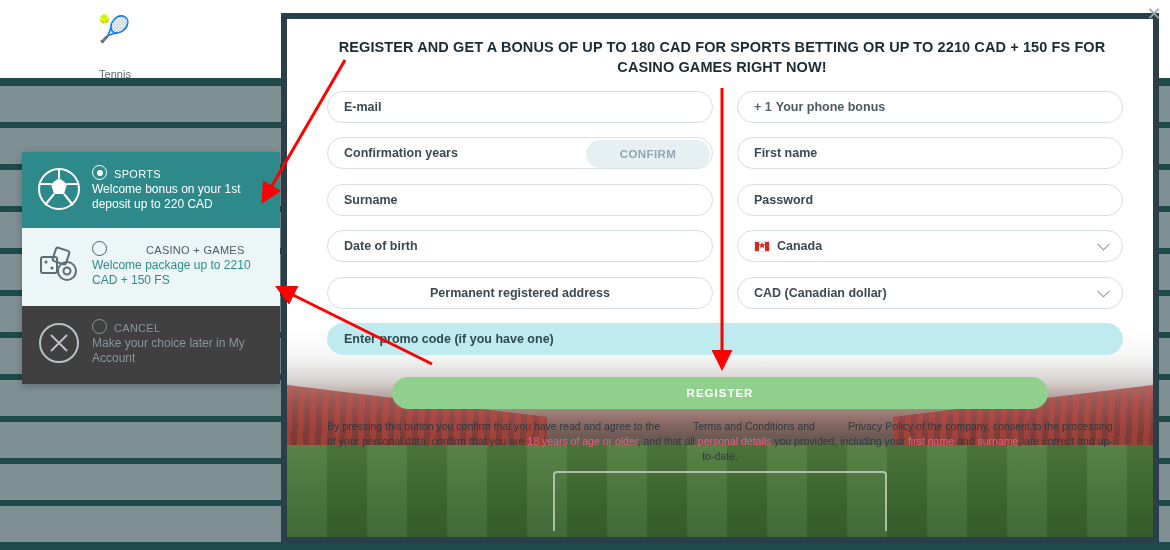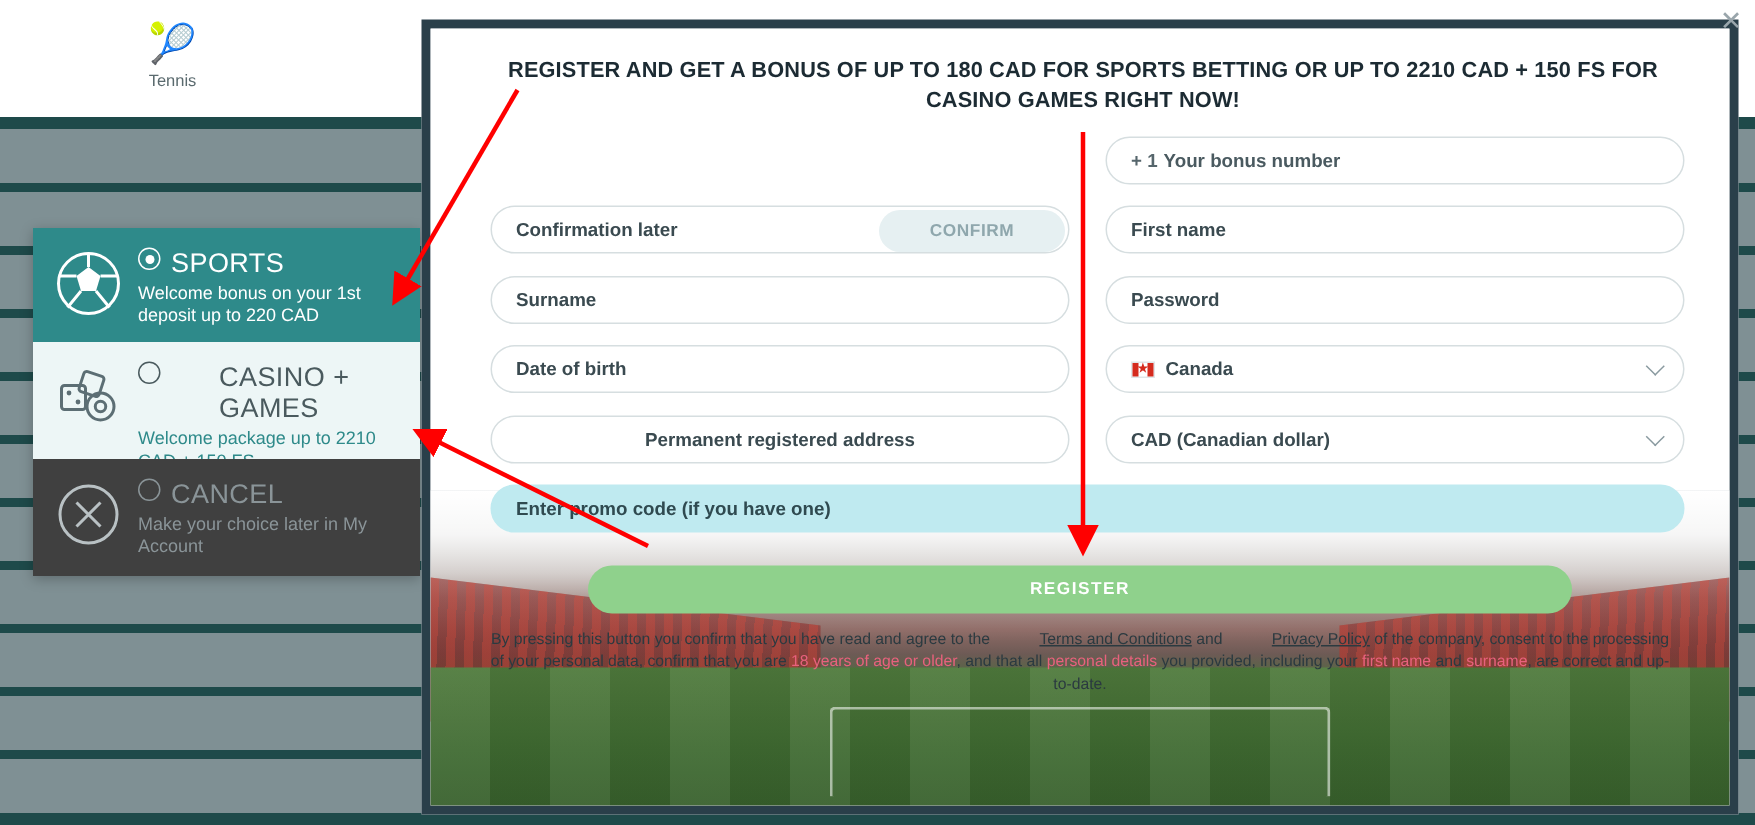--- a/index.html
+++ b/index.html
@@ -42,21 +42,21 @@
     text-align: center;
     color: #5a6a6e;
     font-size: 11px;
   }
   .bg-tennis .glyph {
     display: block;
     font-size: 26px;
     line-height: 30px;
     color: #6f7f83;
   }
-  .bg-tennis .lbl { display: block; margin-top: 4px; }
+  .bg-tennis .lbl { display: block; margin-top: 24px; }
 
   
   #bonus-panel {
     position: absolute;
     left: 22px; top: 152px;
     width: 258px;
     background: #ffffff;
     box-shadow: 0 2px 8px rgba(0,0,0,0.25);
     overflow: hidden;
     z-index: 5;
@@ -85,22 +85,22 @@
     flex: 0 0 46px;
     margin-right: 10px;
     margin-top: 2px;
     display: flex;
     align-items: center;
     justify-content: center;
   }
   .bonus-body { flex: 1 1 auto; padding-top: 1px; }
   .bonus-title {
     display: flex;
-    align-items: flex-start;
-    font-size: 18px;
+    align-items: flex-end;
+    font-size: 11px;
     letter-spacing: .3px;
     margin-bottom: 2px;
   }
   .radio-dot {
     width: 13px; height: 13px;
     border-radius: 50%;
     border: 1.5px solid currentColor;
     margin-right: 7px;
     display: inline-flex;
     align-items: center;
@@ -307,21 +307,20 @@
     position: absolute;
     left: 38px; top: 404px;
     width: 790px;
     text-align: center;
     font-size: 10.5px;
     line-height: 15px;
     color: #2b3a40;
   }
   #legal a, #legal .hl {
     color: #2b3a40;
-    text-decoration: underline;
     margin-left: 30px;
   }
   #legal .pink { color: #e8617d; text-decoration: none; }
 
   
   #arrows {
     position: absolute;
     left: 0; top: 0;
     width: 1170px; height: 550px;
     z-index: 60;
@@ -424,41 +423,44 @@
     <div id="stadium">
       <div class="crowd-l"></div>
       <div class="crowd-r"></div>
       <div class="pitch"></div>
     </div>
 
     <div id="modal-content">
 
       <div id="modal-title">REGISTER AND GET A BONUS OF UP TO 180 CAD FOR SPORTS BETTING OR UP TO 2210 CAD + 150 FS FOR CASINO GAMES RIGHT NOW!</div>
 
+      <div class="field" style="left:40px; top:72px; width:386px;">
+        <span class="ph">E-mail</span>
+      </div>
 
       <div class="field" style="left:40px; top:118px; width:386px; position:absolute;">
-        <span class="ph">Confirmation later</span>
+        <span class="ph">Confirmation years</span>
         <span class="btn-inline confirm">CONFIRM</span>
       </div>
 
       <div class="field" style="left:40px; top:165px; width:386px;">
         <span class="ph">Surname</span>
       </div>
 
       <div class="field" style="left:40px; top:211px; width:386px;">
         <span class="ph">Date of birth</span>
       </div>
 
       <div class="field" style="left:40px; top:258px; width:386px;justify-content:center;">
         <span class="ph">Permanent registered address</span>
       </div>
 
       <div class="field" style="left:450px; top:72px; width:386px;">
         <span class="prefix">+ 1</span>
-        <span class="ph" style="font-weight:bold;color:#4a5a60;">Your bonus number</span>
+        <span class="ph" style="font-weight:bold;color:#4a5a60;">Your phone bonus</span>
       </div>
 
       <div class="field" style="left:450px; top:118px; width:386px;">
         <span class="ph">First name</span>
       </div>
 
       <div class="field" style="left:450px; top:165px; width:386px;">
         <span class="ph">Password</span>
       </div>
 

